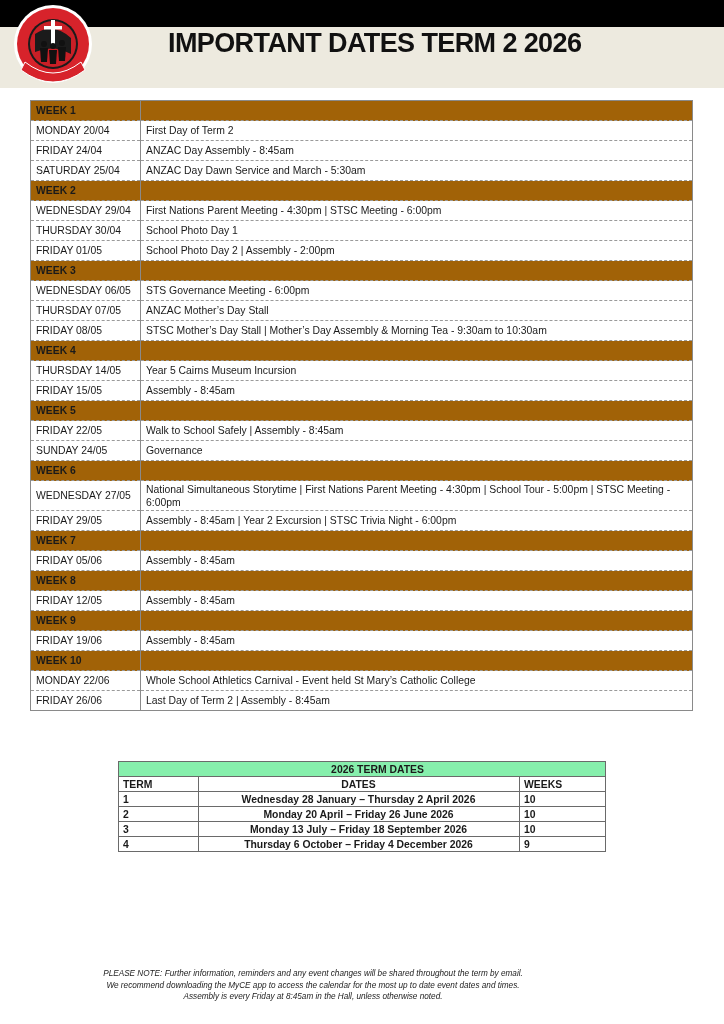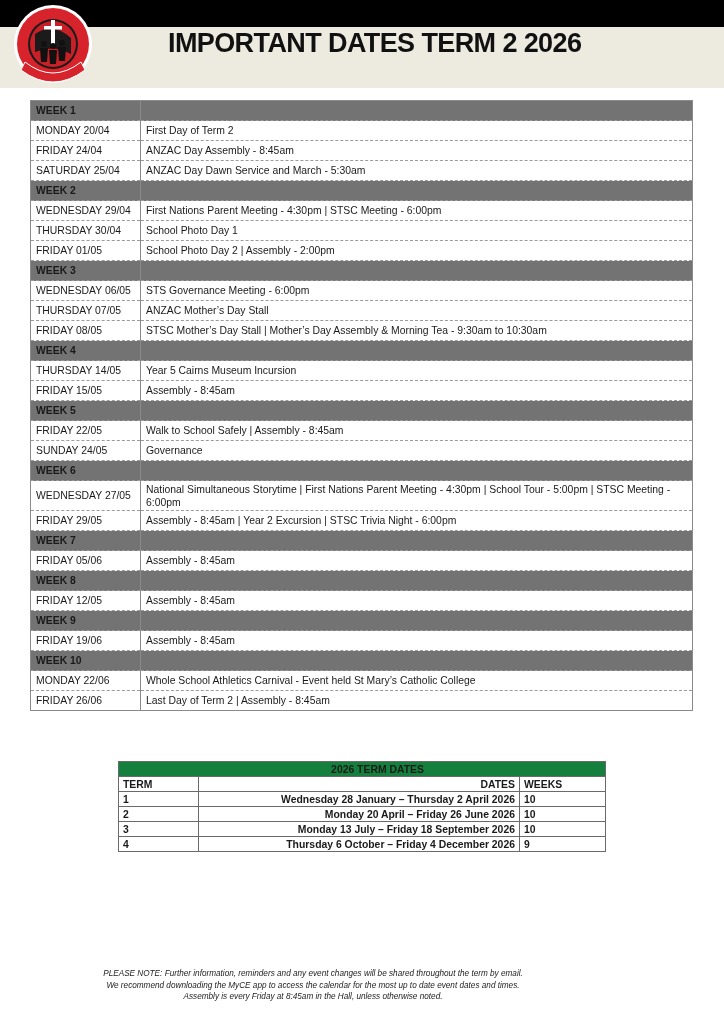--- a/index.html
+++ b/index.html
@@ -18,30 +18,30 @@
     .events { position: absolute; left: 30px; top: 100px; width: 663px; border-collapse: collapse; table-layout: fixed; }
     .events td {
       font-size: 10.4px; padding: 0 5px; height: 20px; vertical-align: middle;
       border-left: 1px solid #8a8a8a; border-right: 1px solid #8a8a8a;
       border-top: 1px dashed #9a9a9a; border-bottom: 1px dashed #9a9a9a;
       line-height: 13px; color: #1a1a1a;
     }
     .events tr:first-child td { border-top: 1px solid #8a8a8a; }
     .events tr:last-child td { border-bottom: 1px solid #8a8a8a; }
     .events col.c1 { width: 110px; }
-    .events tr.week td { background: #737373; font-weight: bold; }
+    .events tr.week td { background: #a16207; font-weight: bold; }
     .events tr.tall td { height: 30px; }
 
     .terms { position: absolute; left: 118px; top: 761px; width: 488px; border-collapse: collapse; table-layout: fixed; }
     .terms td { font-size: 10.4px; font-weight: bold; height: 15px; padding: 0 4px; border: 1px solid #6a6a6a; line-height: 13px; }
     .terms col.t1 { width: 80px; }
     .terms col.t3 { width: 86px; }
-    .terms .title-row td { background: #15803d; text-align: center; padding-left: 35px; }
+    .terms .title-row td { background: #86efac; text-align: center; padding-left: 35px; }
     .terms .center { text-align: left; }
-    .terms .left { text-align: right; padding-left: 3px; }
+    .terms .left { text-align: center; padding-left: 3px; }
 
     .footnote {
       position: absolute; left: 0; top: 968px; width: 626px; text-align: center;
       font-size: 8.2px; font-style: italic; line-height: 11.5px; color: #222222;
     }
   </style>
 </head>
 <body>
 
 <div class="topbar"></div>

